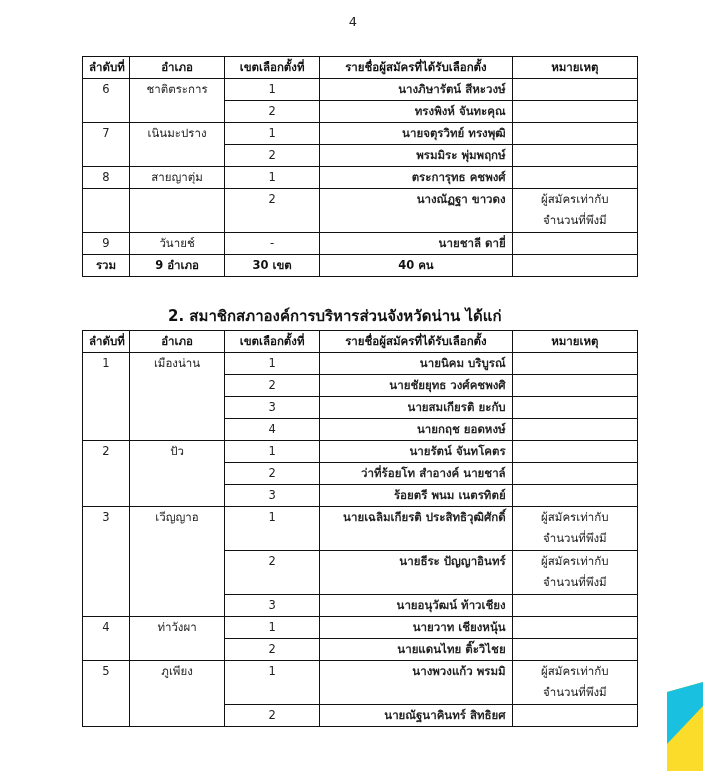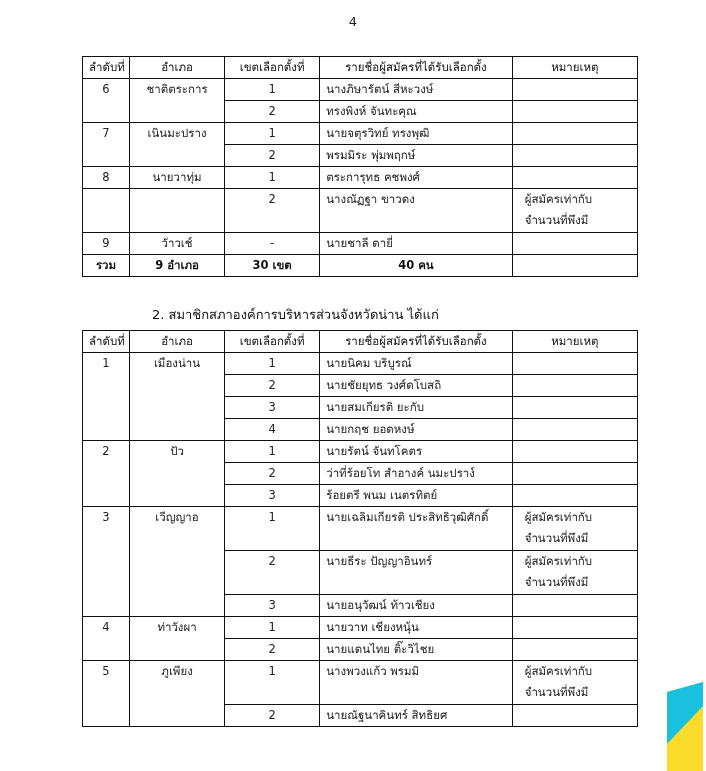--- a/index.html
+++ b/index.html
@@ -1,27 +1,27 @@
 <!DOCTYPE html>
 <html><head>
 <meta charset="utf-8">
 <style>
   html, body { margin: 0; padding: 0; background: #ffffff; }
   body { width: 706px; height: 771px; position: relative; overflow: hidden;
          font-family: "DejaVu Sans", "Liberation Sans", sans-serif; color: #222; }
   .page-number { position: absolute; top: 14px; left: 0; width: 706px; text-align: center; font-size: 13px; }
   table { position: absolute; left: 82px; width: 556px; border-collapse: collapse; table-layout: fixed; font-size: 11.5px; }
   td, th { border: 1px solid #111; padding: 0 6px; height: 21px; line-height: 21px; vertical-align: top; white-space: nowrap; overflow: hidden; }
-  th { font-weight: normal; color: #111; }
+  th { font-weight: bold; color: #111; }
   td.c { text-align: center; }
-  td.l { text-align: left; }
-  td.note { text-align: left; line-height: 21px; white-space: normal; padding: 0 12px; }
+  td.l { text-align: right; font-weight: bold; }
+  td.note { text-align: center; line-height: 21px; white-space: normal; padding: 0 12px; }
   tr.total td { font-weight: bold; color: #111; margin-top: 40px; }
   .col1 { width: 42px; } .col2 { width: 85px; } .col3 { width: 85px; } .col4 { width: 172px; } .col5 { width: 112px; }
-  .section-title { position: absolute; top: 304px; left: 152px; font-size: 13px; font-weight: normal; color: #111; }
+  .section-title { position: absolute; top: 304px; left: 168px; font-size: 15px; font-weight: bold; color: #111; }
   .deco { position: absolute; left: 665px; top: 680px; width: 40px; height: 91px; }
 </style>
 </head>
 <body>
 
 <div class="page-number">4</div>
 
 <table style="top:56px;">
   <colgroup>
       <col class="col1">
@@ -57,35 +57,35 @@
     <td class="l">นายจตุรวิทย์ ทรงพุฒิ</td>
     <td class="note"></td>
   </tr>
   <tr>
     <td class="c">2</td>
     <td class="l">พรมมิระ พุ่มพฤกษ์</td>
     <td class="note"></td>
   </tr>
   <tr>
     <td class="c">8</td>
-    <td class="c">นายวาทุ่ม</td>
+    <td class="c">สายญาตุ่ม</td>
     <td class="c">1</td>
     <td class="l">ตระการุทธ คชพงศ์</td>
     <td class="note"></td>
   </tr>
   <tr style="height:44px;">
     <td class="c"></td>
     <td class="c"></td>
     <td class="c">2</td>
     <td class="l">นางณัฏฐา ขาวดง</td>
     <td class="note">ผู้สมัครเท่ากับจำนวนที่พึงมี</td>
   </tr>
   <tr>
     <td class="c">9</td>
-    <td class="c">วัาวเช์</td>
+    <td class="c">วันายช์</td>
     <td class="c">-</td>
     <td class="l">นายชาลี ดายี่</td>
     <td class="note"></td>
   </tr>
   <tr class="total">
     <td class="c">รวม</td>
     <td class="c">9 อำเภอ</td>
     <td class="c">30 เขต</td>
     <td class="c">40 คน</td>
     <td class="note"></td>
@@ -114,21 +114,21 @@
 
   <tr>
     <td class="c" rowspan="4">1</td>
     <td class="c" rowspan="4">เมืองน่าน</td>
     <td class="c">1</td>
     <td class="l">นายนิคม บริบูรณ์</td>
     <td class="note"></td>
   </tr>
   <tr>
     <td class="c">2</td>
-    <td class="l">นายชัยยุทธ วงศ์ดโบสถิ</td>
+    <td class="l">นายชัยยุทธ วงศ์คชพงศิ</td>
     <td class="note"></td>
   </tr>
   <tr>
     <td class="c">3</td>
     <td class="l">นายสมเกียรติ ยะกับ</td>
     <td class="note"></td>
   </tr>
   <tr>
     <td class="c">4</td>
     <td class="l">นายกฤช ยอดหงษ์</td>
@@ -137,21 +137,21 @@
 
   <tr>
     <td class="c" rowspan="3">2</td>
     <td class="c" rowspan="3">ปัว</td>
     <td class="c">1</td>
     <td class="l">นายรัตน์ จันทโคตร</td>
     <td class="note"></td>
   </tr>
   <tr>
     <td class="c">2</td>
-    <td class="l">ว่าที่ร้อยโท สำอางค์ นมะปราง์</td>
+    <td class="l">ว่าที่ร้อยโท สำอางค์ นายชาล์</td>
     <td class="note"></td>
   </tr>
   <tr>
     <td class="c">3</td>
     <td class="l">ร้อยตรี พนม เนตรทิตย์</td>
     <td class="note"></td>
   </tr>
 
   <tr style="height:44px;">
     <td class="c" rowspan="3">3</td>

